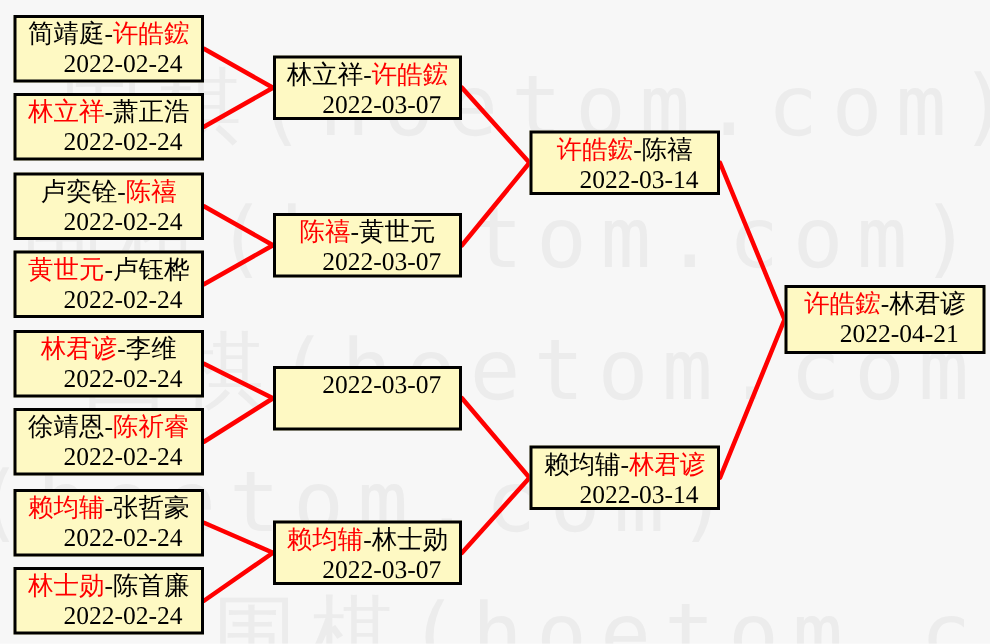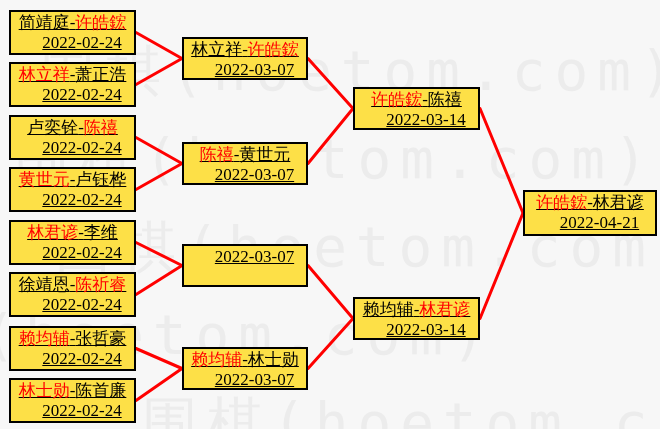--- a/index.html
+++ b/index.html
@@ -20,29 +20,28 @@
     white-space:nowrap;
     z-index:0;
     user-select:none;
   }
   
   #lines{position:absolute;left:0;top:0;z-index:1;}
   
   .box{
     position:absolute;
     box-sizing:border-box;
-    background:#fde047;
+    background:#fef9c3;
     border:2px solid #000000;
     z-index:2;
     text-align:center;
     font-size:17px;
     line-height:20px;
     color:#000000;
     padding-top:1px;
-    text-decoration:underline;
   }
   .box .names{white-space:nowrap;}
   .box .red{color:#ff0000;}
   .box .date{white-space:nowrap;padding-left:19px;}
   .r1{left:9px;width:127px;height:45px;}
   .r2{left:182px;width:126px;height:43px;}
   .r3{left:353px;width:127px;height:43px;}
   .rf{left:523px;width:134px;height:46px;}
 </style>
 </head>

